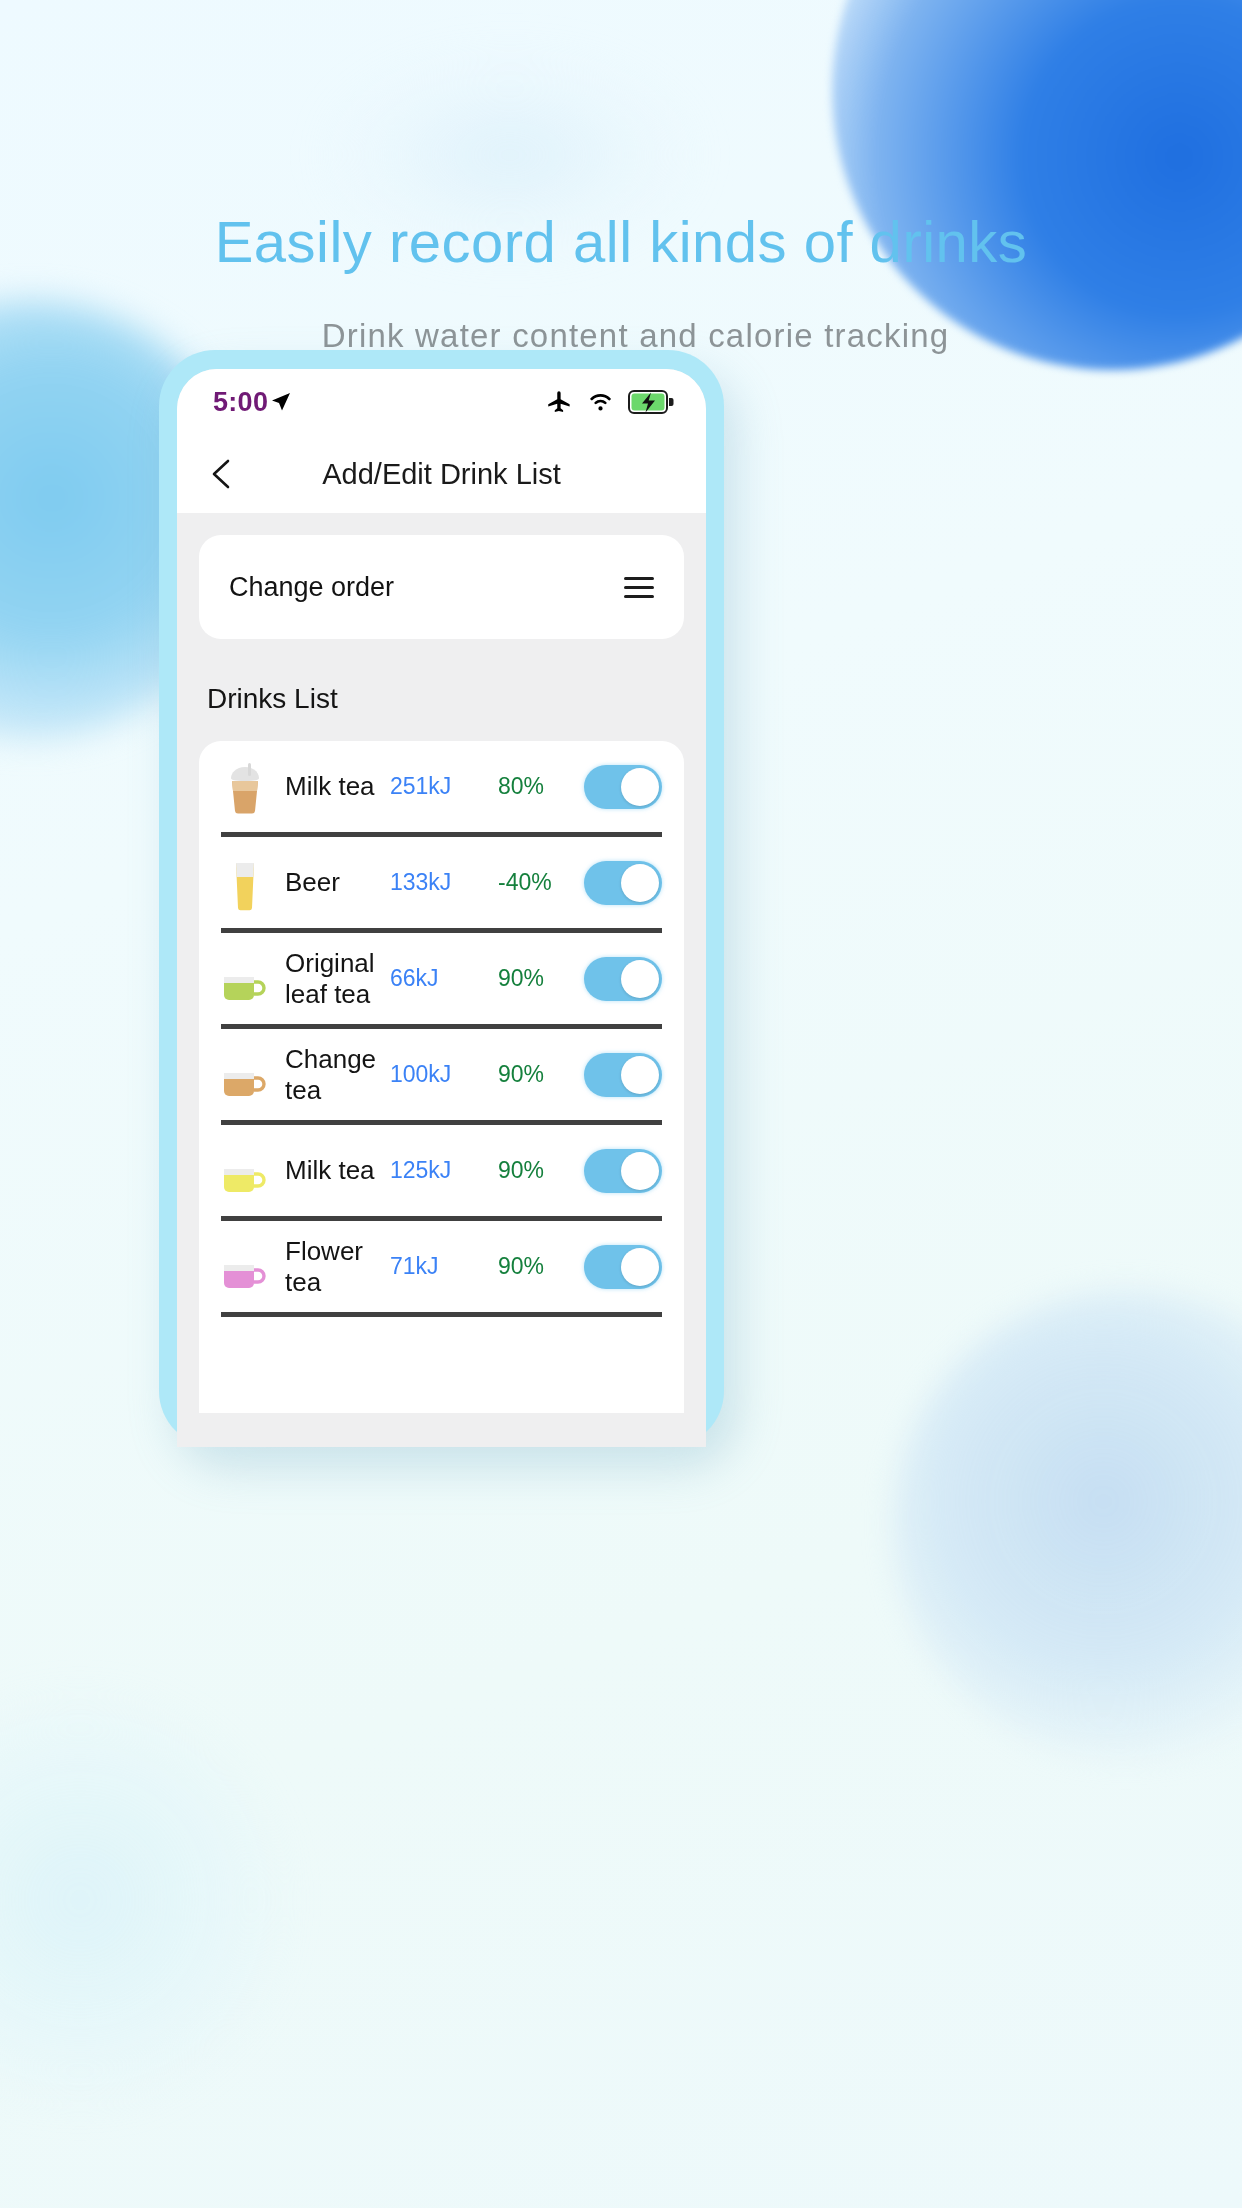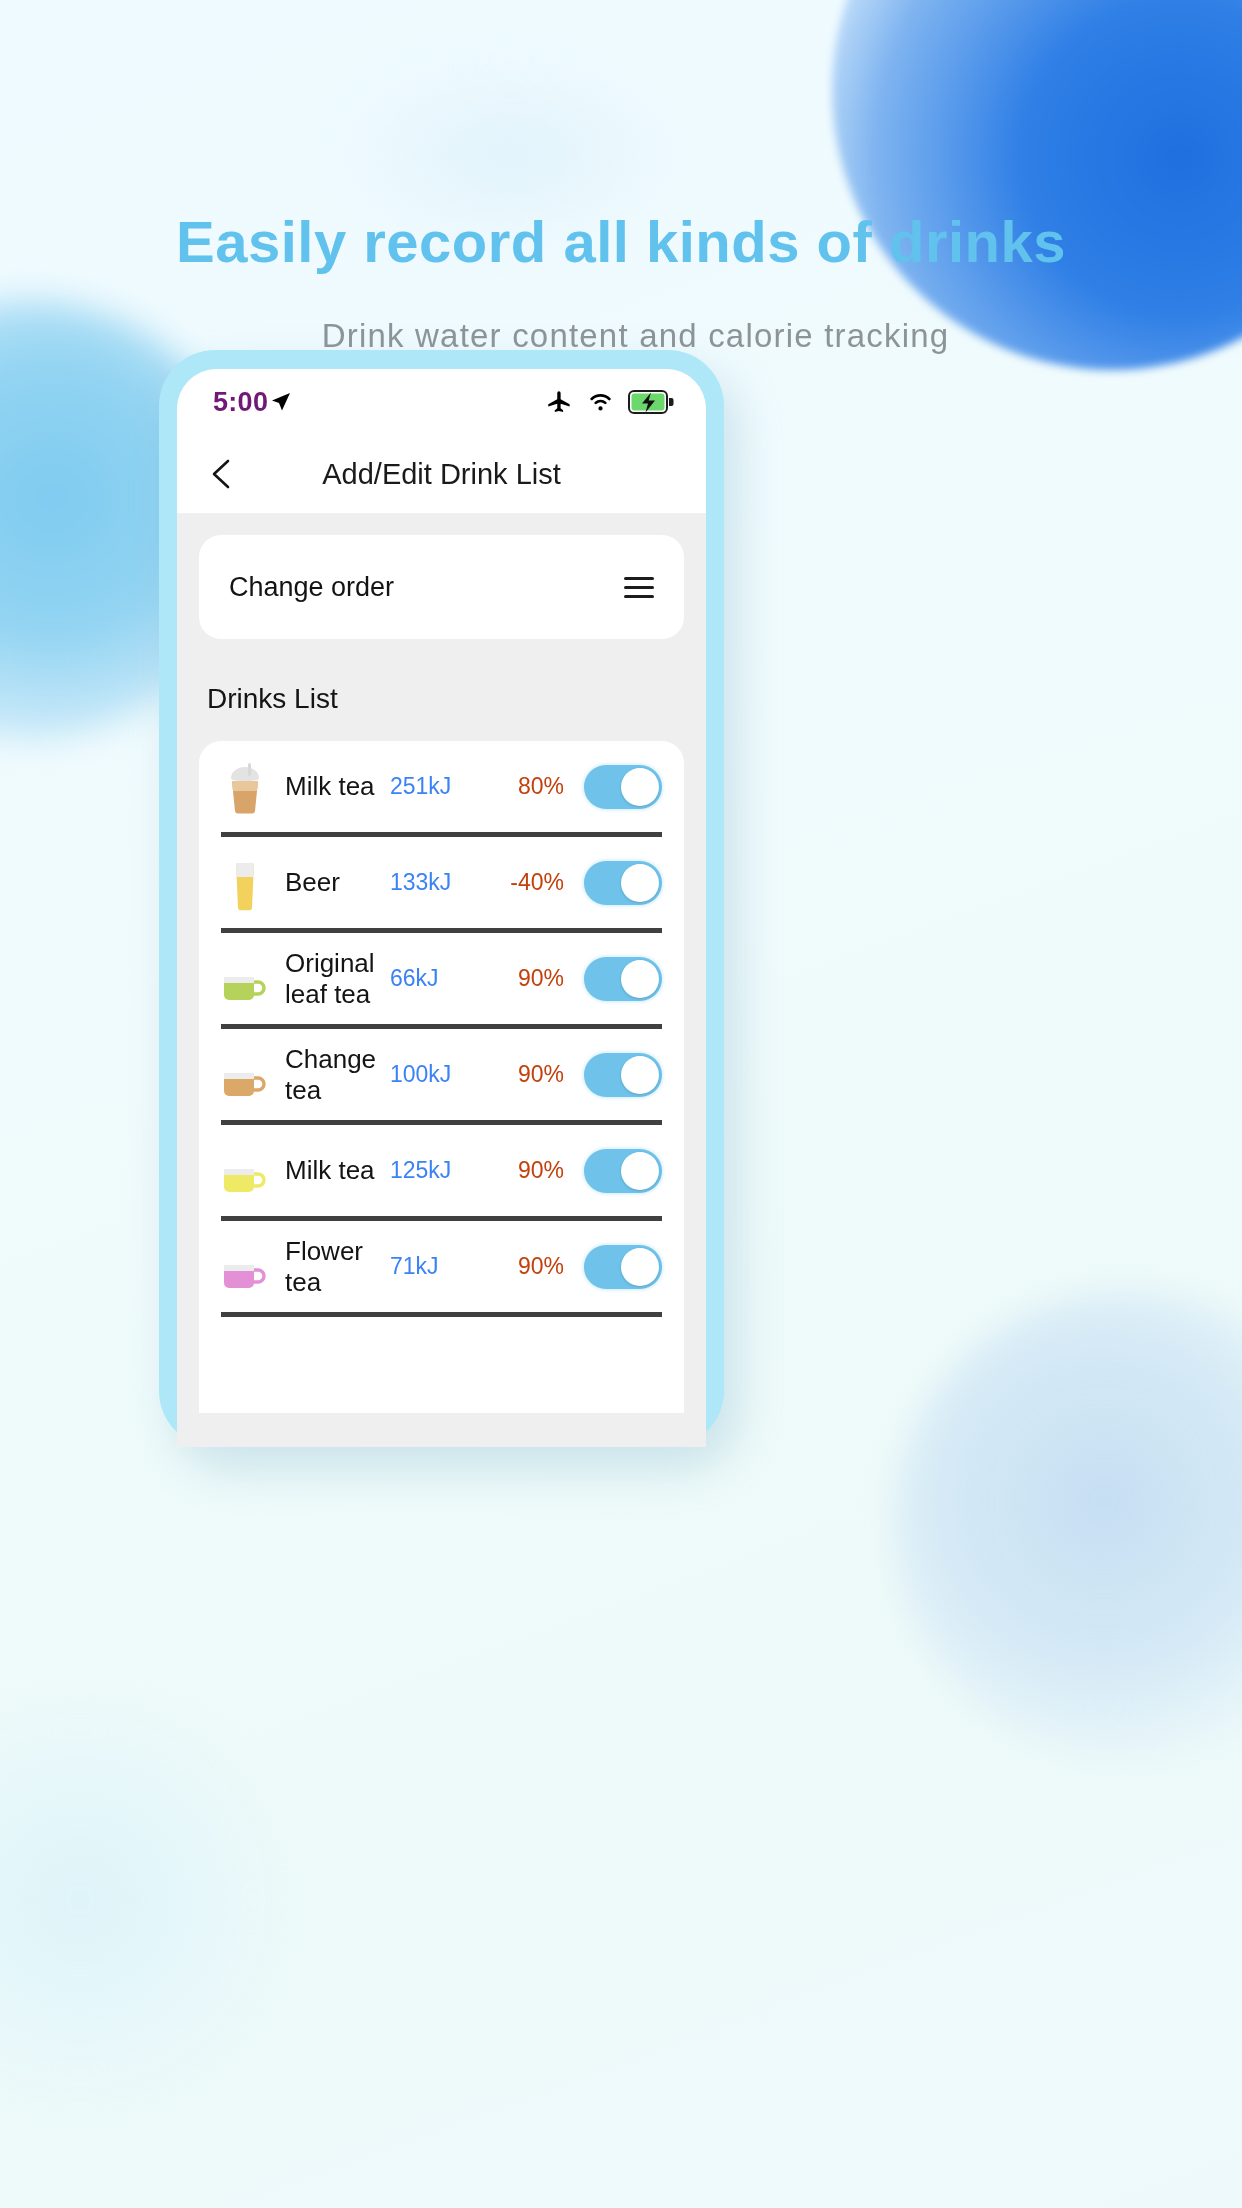--- a/index.html
+++ b/index.html
@@ -53,21 +53,21 @@
     filter: blur(22px);
   }
 
   
   .headline {
     position: absolute;
     left: 0; right: 0; top: 213px;
     text-align: center;
     font-size: 58px;
     line-height: 58px;
-    font-weight: 700;
+    font-weight: 400;
     color: #62c2ee;
     letter-spacing: 0.5px;
   }
   .subhead {
     position: absolute;
     left: 0; right: 0; top: 318px;
     text-align: center;
     font-size: 33px;
     line-height: 36px;
     font-weight: 400;
@@ -219,23 +219,23 @@
   }
   .row-kj {
     font-size: 23px;
     color: #3b82f6;
     min-width: 92px;
     text-align: left;
     margin-right: 16px;
   }
   .row-pct {
     font-size: 23px;
-    color: #c2410c;
+    color: #15803d;
     min-width: 66px;
-    text-align: right;
+    text-align: left;
     margin-right: 20px;
   }
 
   .toggle {
     width: 78px; height: 44px;
     border-radius: 22px;
     background: #6fc2ea;
     position: relative;
     flex: 0 0 78px;
     box-shadow: 0 0 4px rgba(120,200,240,0.55);

